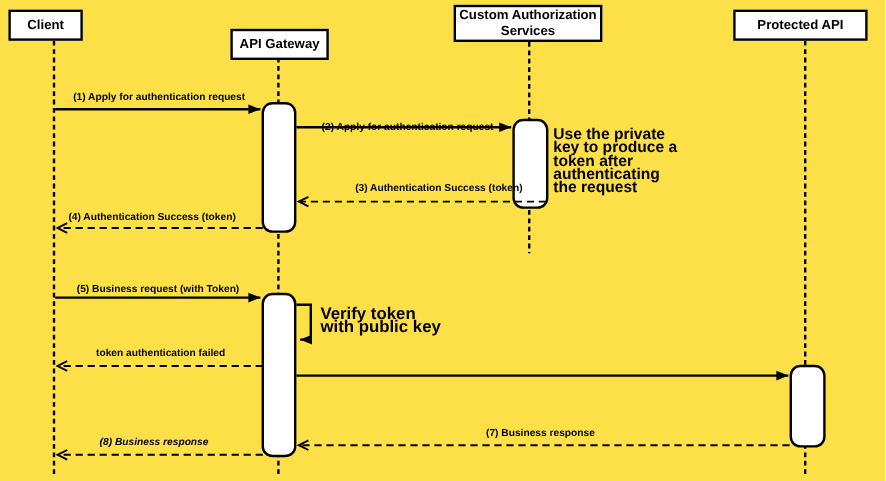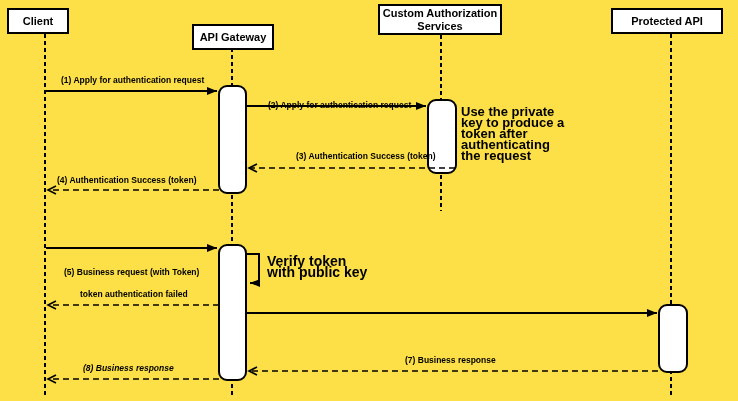--- a/index.html
+++ b/index.html
@@ -17,21 +17,21 @@
   #actor-api-gateway   { left:192px; top:24px; width:82px;  height:26px; }
   #actor-cas           { left:378px; top:4px; width:124px; height:31px; padding:0 2px; }
   #actor-protected-api { left:611px; top:8px; width:112px; height:26px; }
   .msg-label {
     position:absolute; font-size:8.5px; font-weight:bold; white-space:nowrap; z-index:4;
   }
   .ml1      { left:61px;  top:75px;  }
   .ml2      { left:268px; top:100px;  }
   .ml3      { left:296px; top:151px; }
   .ml4      { left:57px;  top:175px; }
-  .ml5      { left:64px;  top:235px;margin-top:32px; }
+  .ml5      { left:64px;  top:235px; }
   .ml-fail  { left:80px;  top:289px;text-align:center; }
   .ml6      { left:273px; top:298px; }
   .ml7      { left:405px; top:355px; }
   .ml8      { left:83px;  top:363px;font-style:italic; }
   .self-label {
     position:absolute; left:267px; top:256px; font-size:14px; font-weight:bold;
     white-space:pre-line; line-height:11px; z-index:4;
   }
   .note-label {
     position:absolute; left:461px; top:106px; font-size:13px; font-weight:bold;

